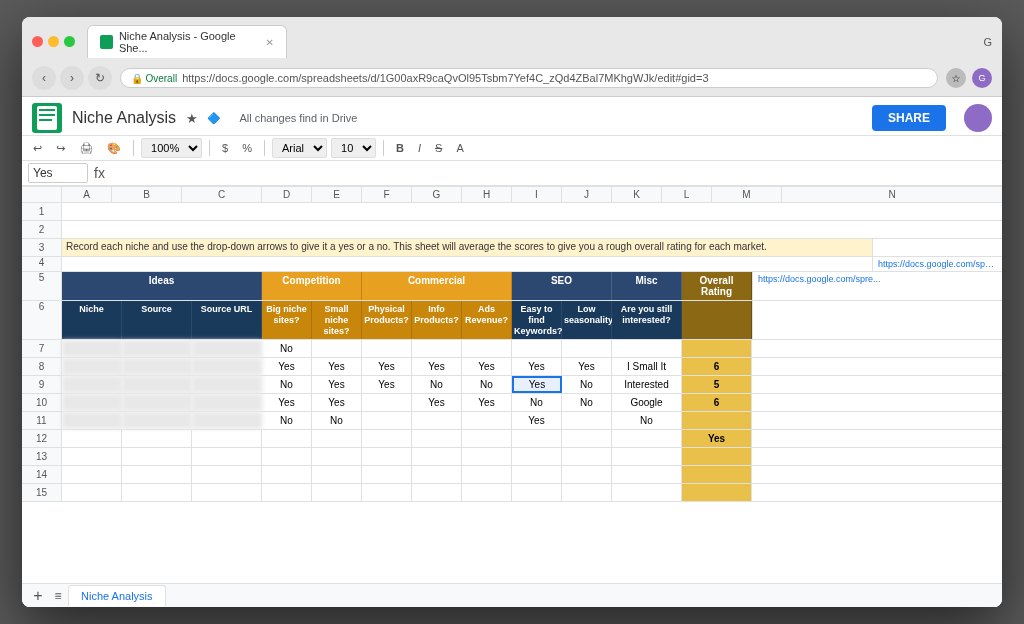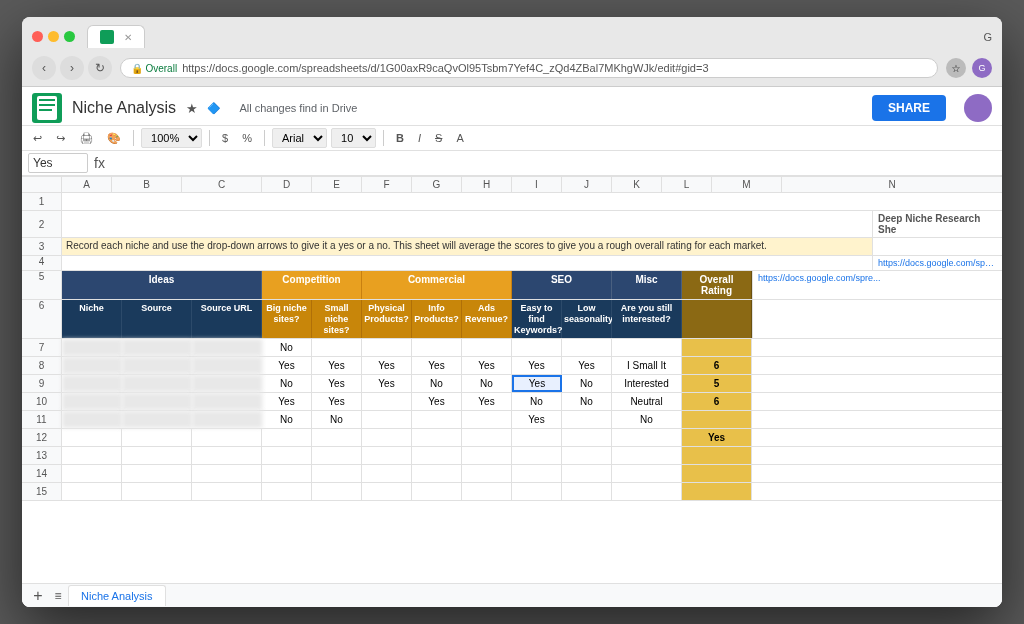--- a/index.html
+++ b/index.html
@@ -415,20 +415,21 @@
   <div class="browser-chrome">
     <div class="title-bar">
       <div class="traffic-lights">
         <div class="traffic-light tl-red"></div>
         <div class="traffic-light tl-yellow"></div>
         <div class="traffic-light tl-green"></div>
       </div>
       <div class="tab-bar">
         <div class="browser-tab">
           <span class="tab-favicon"></span>
+          <span>Niche Analysis - Google She...</span>
           <span class="tab-close">✕</span>
         </div>
       </div>
       <div style="margin-left:auto;font-size:11px;color:#555;">G</div>
     </div>
     <div class="address-bar-row">
       <div class="nav-buttons">
         <div class="nav-btn">‹</div>
         <div class="nav-btn">›</div>
         <div class="nav-btn">↻</div>
@@ -871,21 +872,20 @@
         </div>
 
         <div style="display:flex;border-bottom:1px solid #e0e0e0;min-height:18px;">
           <div style="width:40px;text-align:center;background:#f8f9fa;border-right:1px solid #e0e0e0;font-size:10px;color:#555;display:flex;align-items:center;justify-content:center;">1</div>
           <div style="flex:1;"></div>
         </div>
 
         <div style="display:flex;border-bottom:1px solid #e0e0e0;min-height:18px;">
           <div style="width:40px;text-align:center;background:#f8f9fa;border-right:1px solid #e0e0e0;font-size:10px;color:#555;display:flex;align-items:center;justify-content:center;">2</div>
           <div style="flex:1;"></div>
-          <div style="width:130px;background:#fff;border-left:1px solid #e0e0e0;padding:2px 5px;font-size:10px;font-weight:bold;color:#555;">Deep Niche Research She</div>
         </div>
 
         <div style="display:flex;border-bottom:1px solid #e0e0e0;min-height:18px;">
           <div style="width:40px;text-align:center;background:#f8f9fa;border-right:1px solid #e0e0e0;font-size:10px;color:#555;display:flex;align-items:center;justify-content:center;">3</div>
           <div style="flex:1;padding:2px 4px;font-size:10px;color:#333;background:#fff3cd;">Record each niche and use the drop-down arrows to give it a yes or a no. This sheet will average the scores to give you a rough overall rating for each market.</div>
           <div style="width:130px;background:#fff;border-left:1px solid #e0e0e0;padding:2px 5px;font-size:9px;color:#1a73e8;overflow:hidden;text-overflow:ellipsis;white-space:nowrap;"></div>
         </div>
 
         <div style="display:flex;border-bottom:1px solid #e0e0e0;min-height:14px;">
           <div style="width:40px;text-align:center;background:#f8f9fa;border-right:1px solid #e0e0e0;font-size:10px;color:#555;">4</div>
@@ -983,21 +983,21 @@
           <div style="width:60px;border-right:1px solid #e0e0e0;filter:blur(2px);background:#e8e8e8;"></div>
           <div style="width:70px;border-right:1px solid #e0e0e0;filter:blur(2px);background:#e8e8e8;"></div>
           <div style="width:70px;border-right:1px solid #e0e0e0;filter:blur(2px);background:#e8e8e8;"></div>
           <div style="width:50px;border-right:1px solid #e0e0e0;font-size:10px;text-align:center;display:flex;align-items:center;justify-content:center;">Yes</div>
           <div style="width:50px;border-right:1px solid #e0e0e0;font-size:10px;text-align:center;display:flex;align-items:center;justify-content:center;">Yes</div>
           <div style="width:50px;border-right:1px solid #e0e0e0;font-size:10px;text-align:center;display:flex;align-items:center;justify-content:center;"></div>
           <div style="width:50px;border-right:1px solid #e0e0e0;font-size:10px;text-align:center;display:flex;align-items:center;justify-content:center;">Yes</div>
           <div style="width:50px;border-right:1px solid #e0e0e0;font-size:10px;text-align:center;display:flex;align-items:center;justify-content:center;">Yes</div>
           <div style="width:50px;border-right:1px solid #e0e0e0;font-size:10px;text-align:center;display:flex;align-items:center;justify-content:center;">No</div>
           <div style="width:50px;border-right:1px solid #e0e0e0;font-size:10px;text-align:center;display:flex;align-items:center;justify-content:center;">No</div>
-          <div style="width:70px;border-right:1px solid #e0e0e0;font-size:10px;text-align:center;display:flex;align-items:center;justify-content:center;">Neutral</div>
+          <div style="width:70px;border-right:1px solid #e0e0e0;font-size:10px;text-align:center;display:flex;align-items:center;justify-content:center;">Google</div>
           <div style="width:70px;background:#e8c04a;border-right:1px solid #e0e0e0;font-size:10px;text-align:center;display:flex;align-items:center;justify-content:center;font-weight:bold;">6</div>
           <div style="flex:1;"></div>
         </div>
 
         <div style="display:flex;border-bottom:1px solid #e0e0e0;min-height:18px;">
           <div style="width:40px;text-align:center;background:#f8f9fa;border-right:1px solid #e0e0e0;font-size:10px;color:#555;display:flex;align-items:center;justify-content:center;">11</div>
           <div style="width:60px;border-right:1px solid #e0e0e0;filter:blur(2px);background:#e8e8e8;"></div>
           <div style="width:70px;border-right:1px solid #e0e0e0;filter:blur(2px);background:#e8e8e8;"></div>
           <div style="width:70px;border-right:1px solid #e0e0e0;filter:blur(2px);background:#e8e8e8;"></div>
           <div style="width:50px;border-right:1px solid #e0e0e0;font-size:10px;text-align:center;display:flex;align-items:center;justify-content:center;">No</div>

